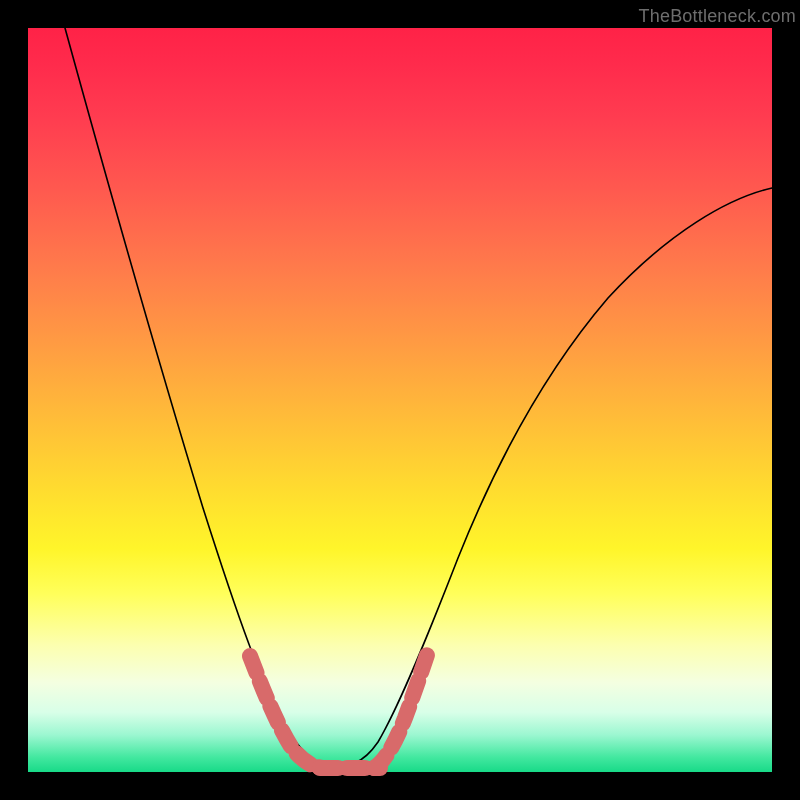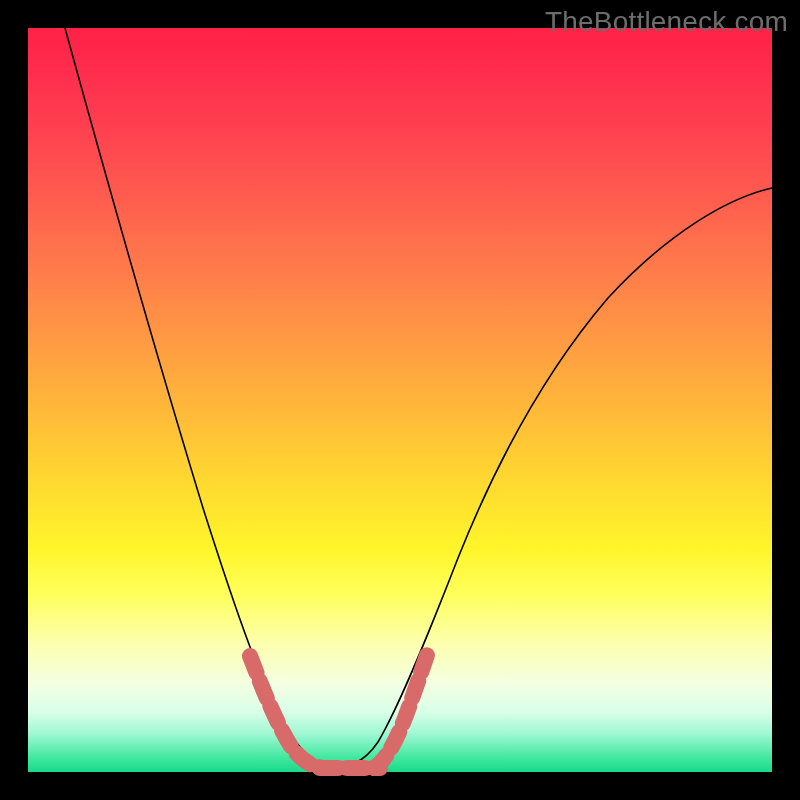--- a/index.html
+++ b/index.html
@@ -39,23 +39,23 @@
       #f4ffe1 88%,
       #d8ffe8 92%,
       #9cf7d1 95%,
       #43e8a0 98%,
       #18da88 100%
     );
   }
   .watermark {
     position: absolute;
     top: 6px;
-    right: 12px;
+    right: 4px;
     color: #6d6d6d;
-    font-size: 28px;
+    font-size: 18px;
     letter-spacing: 0.2px;
     z-index: 10;
   }
   svg.curve {
     position: absolute;
     left: 0;
     top: 0;
     width: 744px;
     height: 744px;
     overflow: visible;

